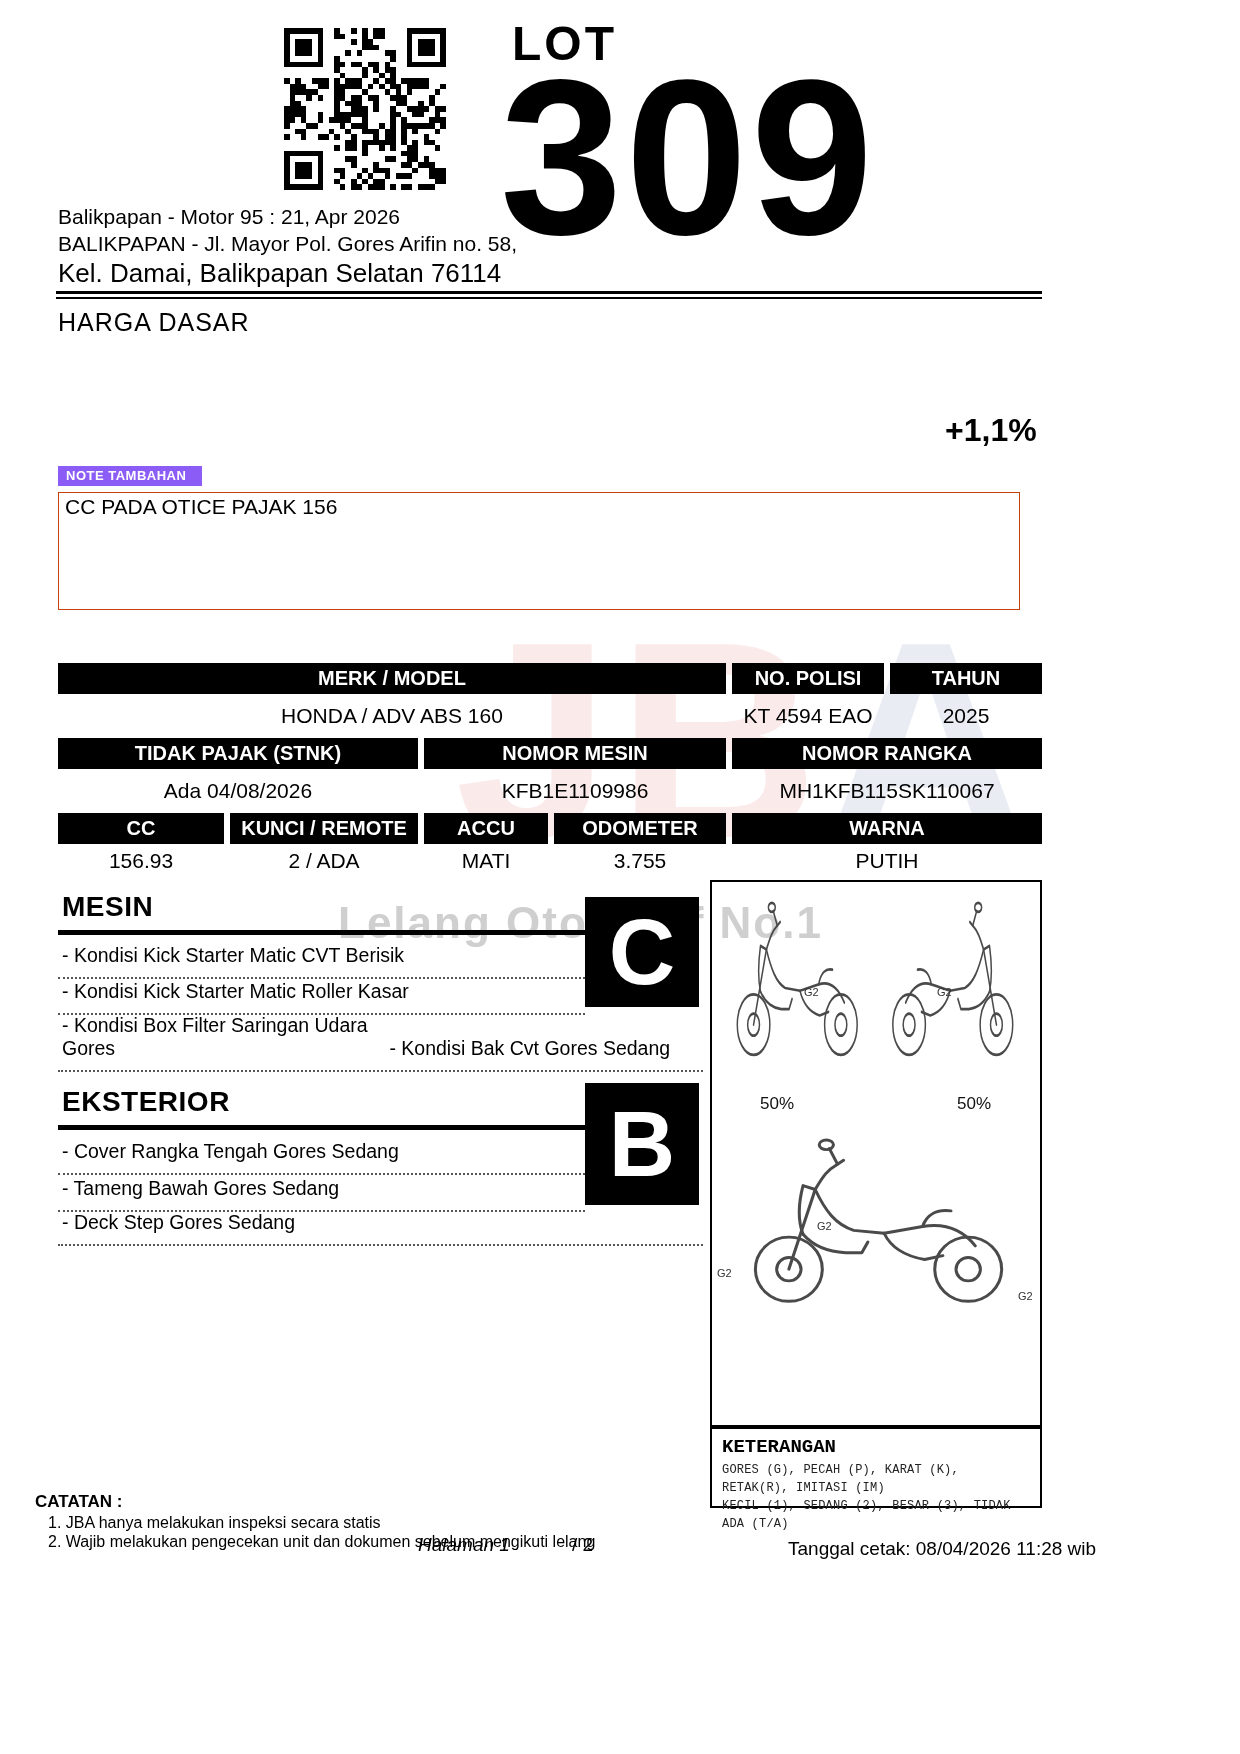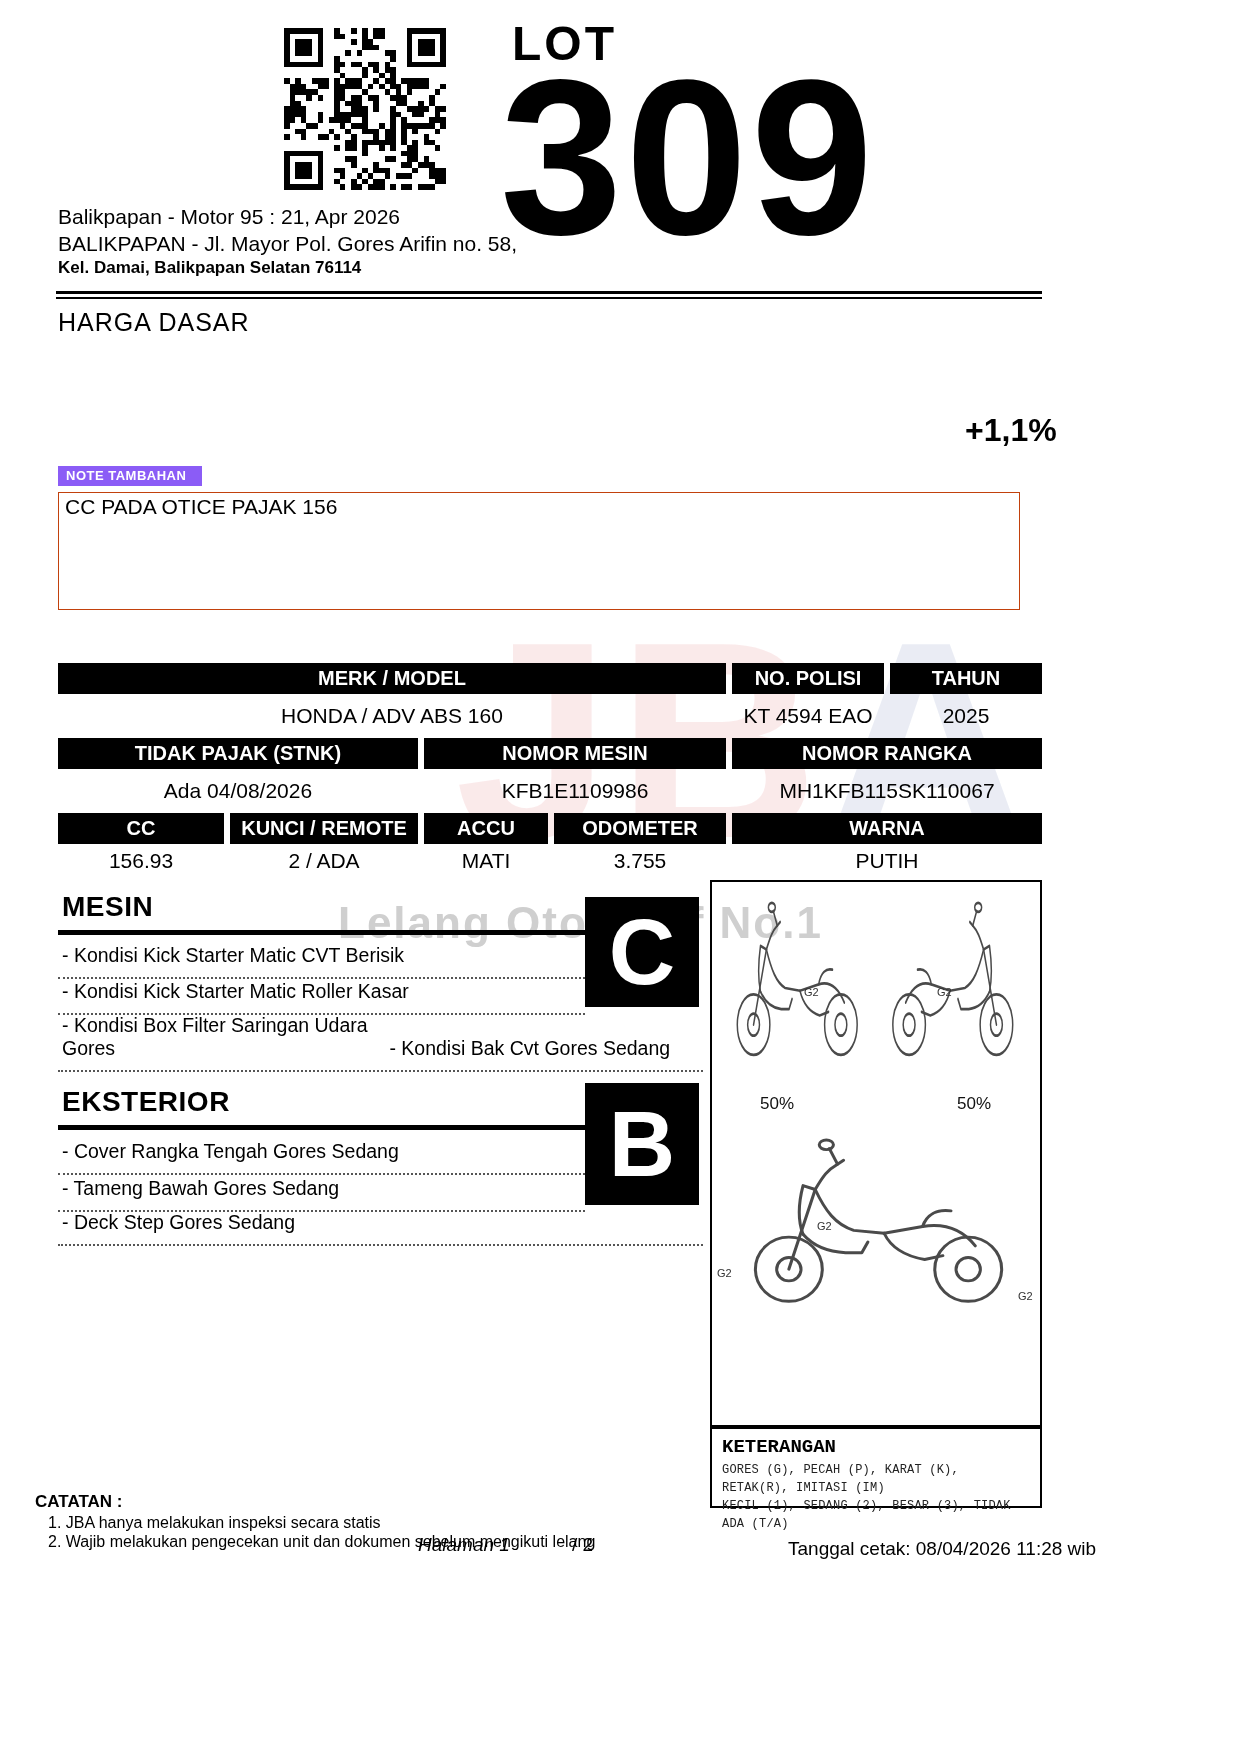--- a/index.html
+++ b/index.html
@@ -16,27 +16,27 @@
   .wm-logo .l3 { color:#1f3d8f; }
   .wm-text { position:absolute; left:338px; top:898px; font-size:44px; font-weight:bold; color:#cfcfcf; letter-spacing:2px; }
 
   
   .qr { left:284px; top:28px; width:162px; height:162px; }
   .qr svg { width:100%; height:100%; }
   .lot-label { left:512px; top:16px; font-size:48px; font-weight:bold; letter-spacing:3px; }
   .lot-number { left:500px; top:48px; font-size:220px; font-weight:bold; line-height:1; letter-spacing:3px; }
   .auction-title { left:58px; top:205px; font-size:21px; }
   .address1 { left:58px; top:232px; font-size:21px; }
-  .address2 { left:58px; top:258px; font-size:17px;font-weight:bold; }
+  .address2 { left:58px; top:258px; font-size:26px; }
   .rule-double { left:56px; top:291px; width:986px; height:8px; border-top:3px solid #000; border-bottom:2px solid #000; }
 
   
   .harga-label { left:58px; top:308px; font-size:25px; letter-spacing:1px; }
   .harga-value { left:54px; top:330px; font-size:120px; font-weight:bold; line-height:1; }
-  .increment { left:945px; top:412px; font-size:32px; font-weight:bold;margin-left:20px; }
+  .increment { left:945px; top:412px; font-size:32px; font-weight:bold; }
 
   
   .note-label { left:58px; top:466px; background:#8b5cf6; color:#fff; font-size:13px; font-weight:bold; padding:2px 16px 3px 8px; letter-spacing:.5px; }
   .note-box { left:58px; top:492px; width:962px; height:118px; border:1px solid #c2410c; font-size:21px; padding:2px 6px; }
 
   
   .specs { left:58px; top:663px; width:984px; }
   .srow { display:flex; gap:6px; }
   .h { background:#000; color:#fff; font-weight:bold; font-size:20px; text-align:center; height:31px; line-height:31px; }
   .v { font-size:21px; text-align:center; height:44px; line-height:44px; }

